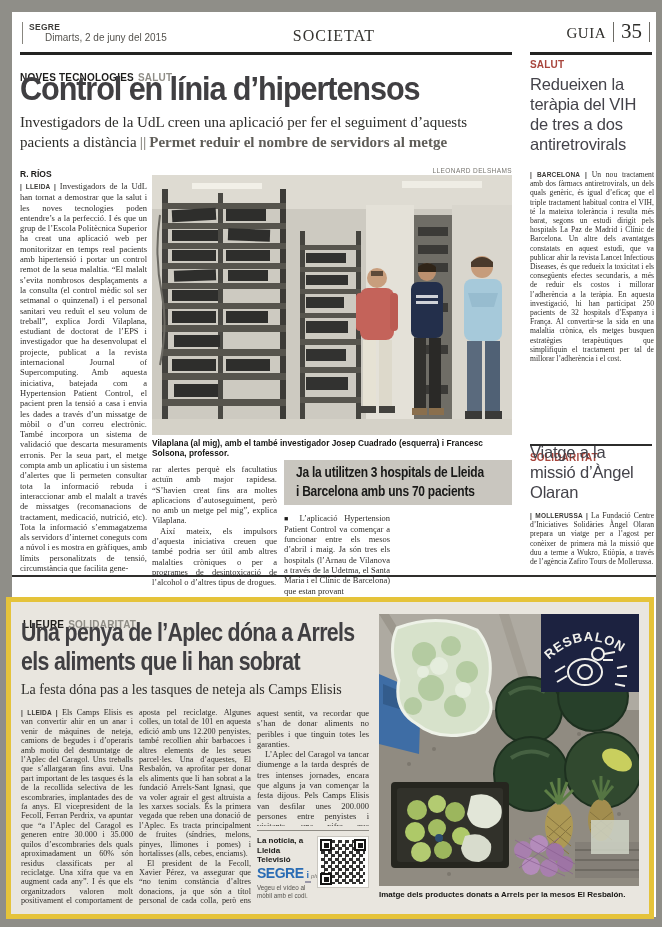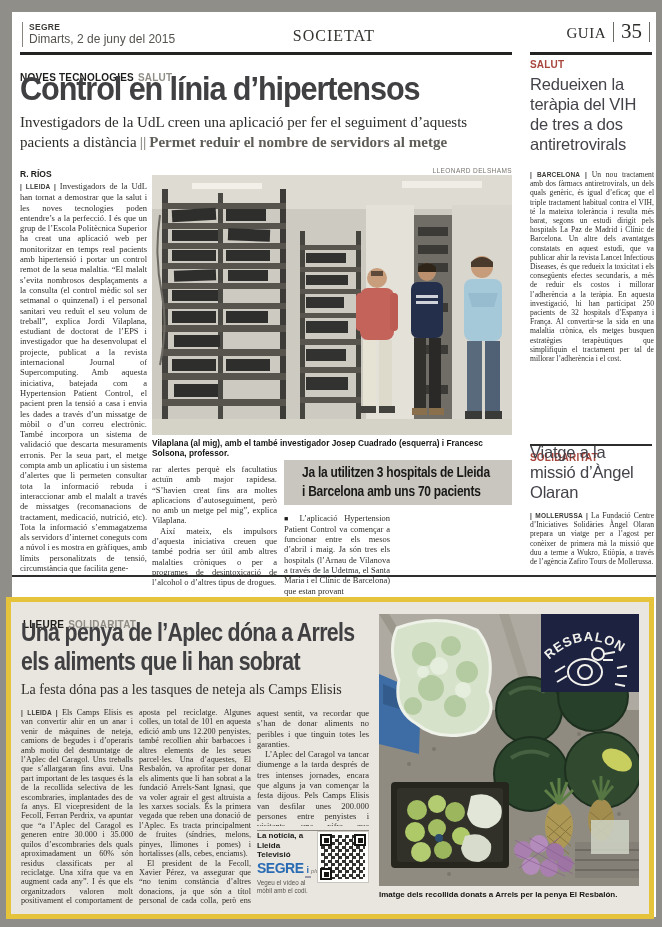--- a/index.html
+++ b/index.html
@@ -9,21 +9,21 @@
     font-family:"Liberation Sans",sans-serif;
     -webkit-font-smoothing:antialiased;
   }
   .page{
     position:absolute;left:12px;top:12px;width:644px;height:905px;
     background:#ffffff;color:#33312e;
   }
   
   .hdr-left{position:absolute;left:10px;top:10px;border-left:1px solid #88867f;padding-left:6px;line-height:1.2;}
   .hdr-paper{font-size:8.5px;font-weight:bold;color:#3c3b38;letter-spacing:.3px;}
-  .hdr-date{font-size:12px;color:#55534e;}
+  .hdr-date{font-size:10px;color:#55534e;margin-left:16px;}
   .hdr-center{position:absolute;left:50%;top:15px;transform:translateX(-50%);
     font-family:"Liberation Serif",serif;font-size:16px;letter-spacing:1px;color:#34332f;}
   .hdr-right{position:absolute;right:6px;top:7px;display:flex;align-items:baseline;font-family:"Liberation Serif",serif;color:#2f2e2b;}
   .hdr-guia{font-size:15px;letter-spacing:.5px;padding-right:7px;}
   .hdr-bar{width:1px;height:20px;background:#6d6b65;align-self:center;}
   .hdr-page{font-size:21px;padding:0 7px;}
   .rule{position:absolute;background:#232322;height:3px;top:40px;}
   .rule-main{left:8px;width:492px;}
   .rule-side{left:518px;width:122px;}
   
@@ -43,21 +43,21 @@
   .bodytext p{margin:0;}
   .bodytext p + p{text-indent:8px;}
   .dateline{font-family:"Liberation Sans",sans-serif;font-size:6.5px;font-weight:bold;color:#3a3936;letter-spacing:.2px;}
   .m-col1{position:absolute;left:8px;top:169px;width:127px;height:419px;}
   .m-credit{position:absolute;left:140px;top:155px;width:360px;text-align:right;font-size:6.5px;color:#77756f;letter-spacing:.4px;}
   .m-photo{position:absolute;left:140px;top:163px;width:360px;height:260px;background:#c9c6bd;}
   .m-caption{position:absolute;left:140px;top:427px;width:360px;font-size:8.3px;font-weight:bold;color:#161513;line-height:1.2;}
   .m-col2{position:absolute;left:140px;top:452px;width:125px;height:162px;}
   
   .subbox{position:absolute;left:272px;top:448px;width:228px;}
-  .subbox-head{background:#c9c6bf;padding:3px 5px 4px 18px;}
+  .subbox-head{background:#c9c6bf;padding:3px 5px 4px 12px;}
   .subbox-head div{font-size:15px;font-weight:bold;color:#191918;letter-spacing:-.3px;white-space:nowrap;
     transform:scaleX(.8);transform-origin:left top;line-height:1.25;}
   .subbox-cols{display:flex;gap:9px;margin-top:8px;align-items:flex-end;}
   .subbox-col{width:106px;height:120px;}
   .sq{color:#1d1c1a;font-size:7px;}
   
   .sb-kicker1{position:absolute;left:518px;top:47px;}
   .sb-head{position:absolute;left:518px;width:118px;font-size:16.5px;color:#44434a;line-height:1.22;letter-spacing:-.2px;}
   .sb-head1{top:62px;}
   .sb-body{position:absolute;left:518px;width:124px;font-size:7.6px;line-height:9.2px;}
@@ -70,21 +70,21 @@
   .b-rule{position:absolute;left:0;top:563px;width:644px;height:2px;background:#302f2d;}
   .hibox{position:absolute;left:-6px;top:585px;width:638px;height:312px;border:5px solid #e5c33a;background:#e9e6df;}
   .b-kicker{position:absolute;left:12px;top:5px;}
   .b-headline{position:absolute;left:10px;top:16px;font-weight:bold;color:#403f42;font-size:26px;
     letter-spacing:-.8px;line-height:1.12;white-space:nowrap;transform:scaleX(.82);transform-origin:left top;}
   .b-subhead{position:absolute;left:10px;top:80px;font-family:"Liberation Serif",serif;font-size:14px;color:#2e2d2a;}
   .b-cols{position:absolute;left:10px;top:106px;display:flex;gap:6px;}
   .b-col{width:112px;height:198px;font-size:8.2px;line-height:9.4px;}
   .b-col3-text{height:118px;overflow:hidden;}
   
-  .mediabox{border-top:1px solid #8e8b84;margin-top:4px;display:flex;gap:4px;font-family:"Liberation Sans",sans-serif;justify-content:center;}
+  .mediabox{border-top:1px solid #8e8b84;margin-top:4px;padding-top:5px;display:flex;gap:4px;font-family:"Liberation Sans",sans-serif;justify-content:center;}
   .mb-left{width:56px;}
   .mb-label{font-size:8px;font-weight:bold;color:#1b1a18;line-height:1.2;text-align:left;}
   .segre-logo{margin-top:4px;white-space:nowrap;}
   .segre-word{font-size:14px;font-weight:bold;color:#2a6cb4;letter-spacing:-.5px;}
   .segre-i{font-size:9px;font-weight:bold;color:#2a6cb4;border-bottom:2px solid #9a98a8;padding:0 2px 1px 2px;margin-left:1px;}
   .segre-plus{font-size:6px;color:#7a7873;font-style:italic;}
   .mb-note{margin-top:3px;font-size:6.3px;color:#55534e;line-height:1.25;}
   .qr{position:relative;width:50px;height:50px;background:#fdfdfb;border:1px solid #c9c6bf;flex:none;}
   .qr-fill{position:absolute;inset:3px;
     background-image:repeating-conic-gradient(#1b1b1a 0% 25%, transparent 0% 50%);
@@ -420,16 +420,16 @@
             <ellipse cx="206" cy="58" rx="17" ry="13"></ellipse>
             <circle cx="206" cy="58" r="7"></circle>
             <circle cx="219" cy="40" r="6"></circle>
             <path d="M225 40 L236 38 M224 46 L234 46"></path>
             <path d="M186 52 L176 58 M188 62 L178 68"></path>
             <path d="M238 54 L248 52 M238 62 L248 62 M236 70 L246 72"></path>
           </g>
         </g>
       </svg>
     </div>
-    <div class="b-caption">Imatge dels recollida donats a Arrels per la penya El Resbalón.</div>
+    <div class="b-caption">Imatge dels productes donats a Arrels per la mesos El Resbalón.</div>
   </div>
 
 </div>
 
 </body></html>

